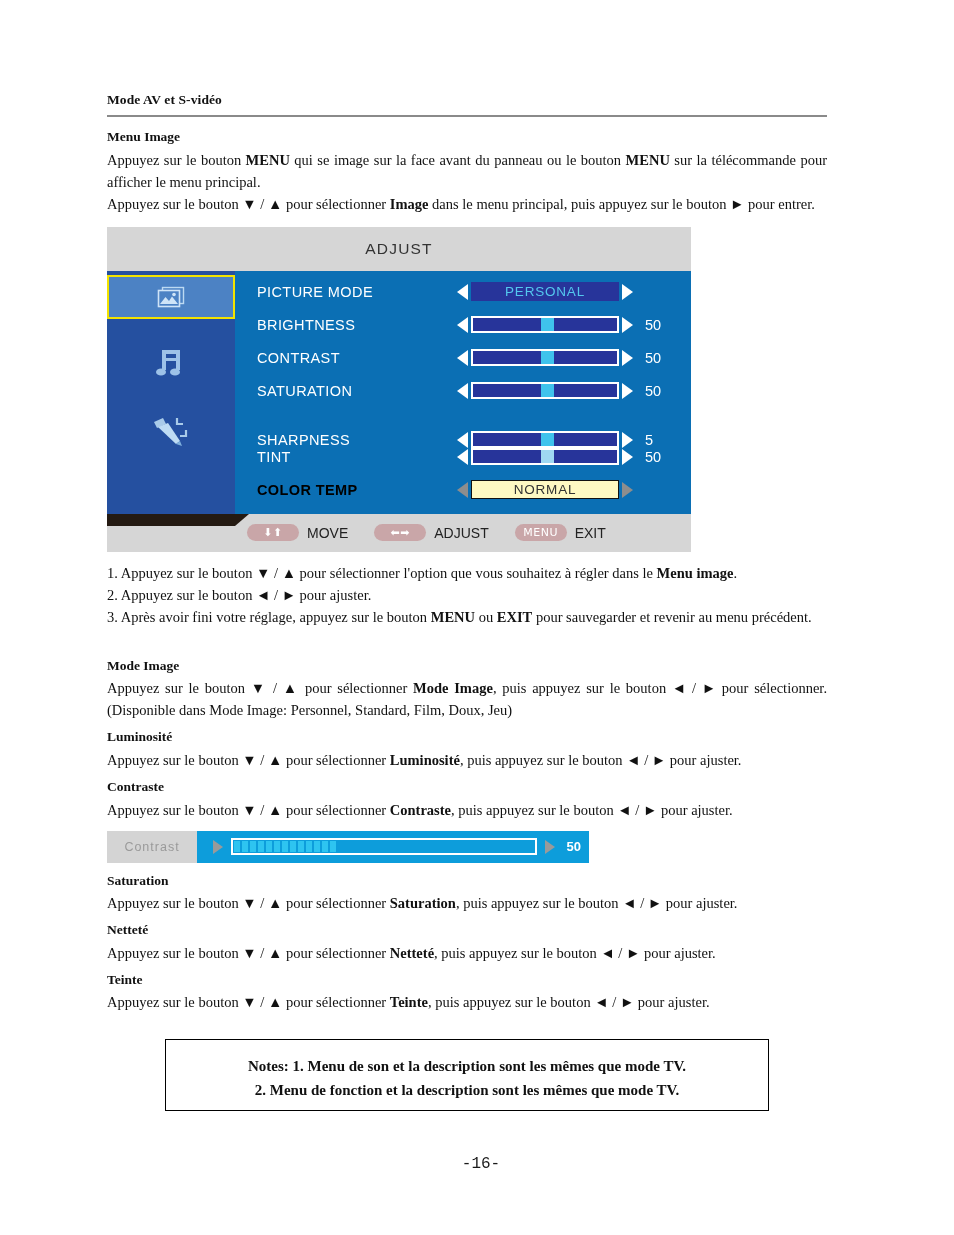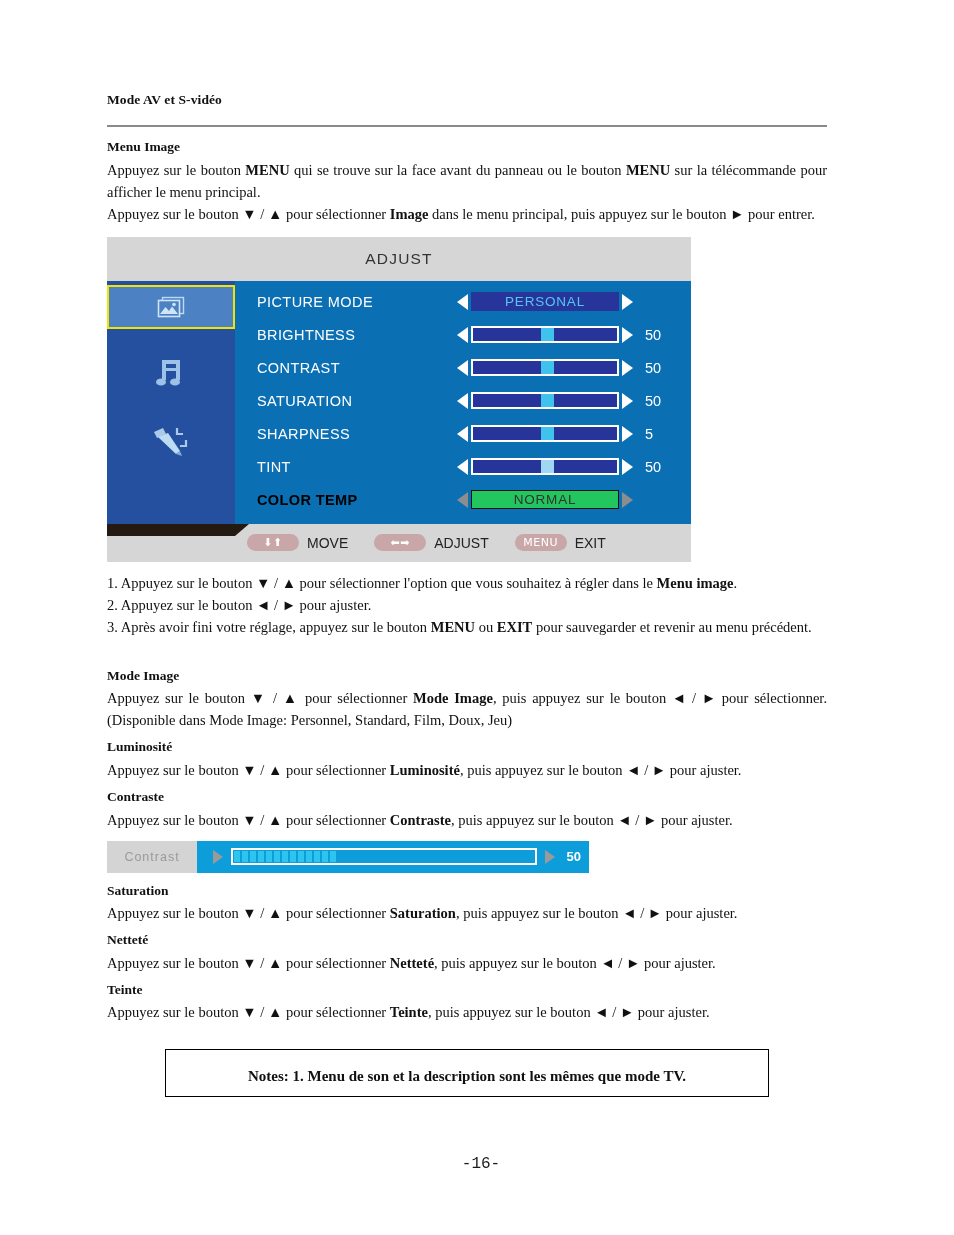--- a/index.html
+++ b/index.html
@@ -28,21 +28,21 @@
     width: 720px;
   }
 
   
   .running-head {
     font-family: "Liberation Serif", serif;
     font-weight: bold;
     font-size: 13.5px;
     letter-spacing: .1px;
     color: #111;
-    padding-bottom: 17px;
+    padding-bottom: 7px;
   }
   .rule {
     height: 2px;
     background: #8a8a8a;
     margin-bottom: 10px;
   }
 
   
   .h-bold {
     font-family: "Liberation Serif", serif;
@@ -159,21 +159,21 @@
     background: #27349a;
     display: flex;
     align-items: center;
     justify-content: center;
     font-family: "Liberation Sans", sans-serif;
     font-size: 13.5px;
     color: #53c8ee;
     letter-spacing: .8px;
   }
   .optbox.gray {
-    background: #22c55e;
+    background: #fef9c3;
     color: #333333;
     border: 1px solid #111;
     box-sizing: border-box;
     height: 19px;
   }
   .bar {
     width: 148px;
     height: 17px;
     background: #27349a;
     border: 2px solid #ffffff;
@@ -330,21 +330,21 @@
 <body>
 
 <div class="page">
   <div class="content">
 
     <div class="running-head">Mode AV et S-vidéo</div>
     <div class="rule"></div>
 
     <div class="h-bold">Menu Image</div>
 
-    <p class="body"><span>Appuyez sur le bouton </span><span class="b">MENU</span><span> qui se trouve sur la face avant du panneau ou le bouton </span><span class="b">MENU</span><span> sur la télécommande pour afficher le menu principal.</span></p>
+    <p class="body"><span>Appuyez sur le bouton </span><span class="b">MENU</span><span> qui se image sur la face avant du panneau ou le bouton </span><span class="b">MENU</span><span> sur la télécommande pour afficher le menu principal.</span></p>
 
     <p class="body"><span>Appuyez sur le bouton ▼ / ▲ pour sélectionner </span><span class="b">Image</span><span> dans le menu principal, puis appuyez sur le bouton ► pour entrer.</span></p>
 
     <div class="osd">
 
       <div class="osd-title">ADJUST</div>
 
       <div class="osd-body">
         <div class="osd-side">
           <div class="osd-side-inner"></div>
@@ -420,21 +420,21 @@
             <div class="ctrl">
               <div class="tri-l"></div>
               <div class="bar">
                   <div class="thumb" style="left:47%"></div>
                 </div>
               <div class="tri-r"></div>
             </div>
             <div class="val">50</div>
           </div>
 
-          <div class="row" style="top:140px">
+          <div class="row" style="top:156px">
             <div class="row-label">SHARPNESS</div>
             <div class="ctrl">
               <div class="tri-l"></div>
               <div class="bar">
                   <div class="thumb" style="left:47%"></div>
                 </div>
               <div class="tri-r"></div>
             </div>
             <div class="val">5</div>
           </div>
@@ -534,18 +534,19 @@
     <p class="body nojust"><span>Appuyez sur le bouton ▼ / ▲ pour sélectionner </span><span class="b">Saturation</span><span>, puis appuyez sur le bouton ◄ / ► pour ajuster.</span></p>
 
     <div class="h-bold">Netteté</div>
     <p class="body nojust"><span>Appuyez sur le bouton ▼ / ▲ pour sélectionner </span><span class="b">Netteté</span><span>, puis appuyez sur le bouton ◄ / ► pour ajuster.</span></p>
 
     <div class="h-bold">Teinte</div>
     <p class="body nojust"><span>Appuyez sur le bouton ▼ / ▲ pour sélectionner </span><span class="b">Teinte</span><span>, puis appuyez sur le bouton ◄ / ► pour ajuster.</span></p>
 
     <div class="notes">
       <div>Notes: 1. Menu de son et la description sont les mêmes que mode TV.</div>
+      <div>2. Menu de fonction et la description sont les mêmes que mode TV.</div>
     </div>
 
   </div>
 
   <div class="pageno">-16-</div>
 </div>
 
 </body></html>

